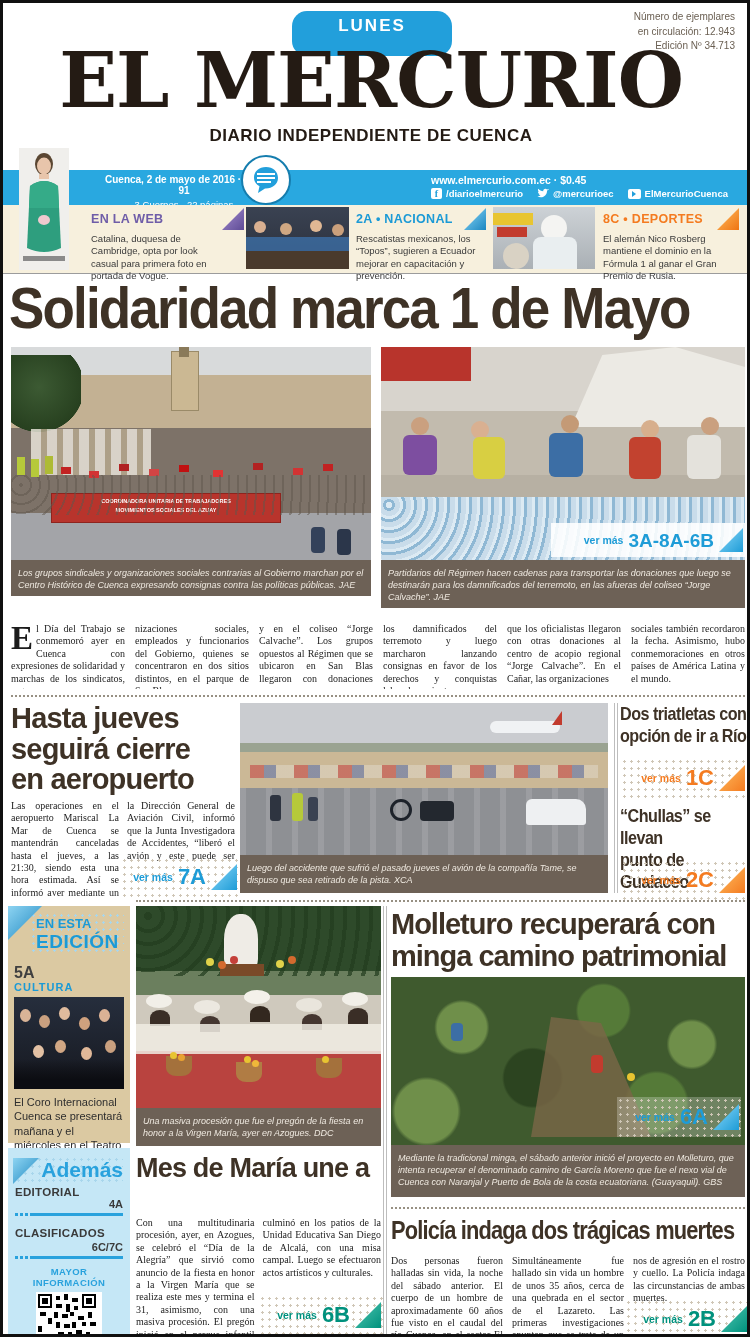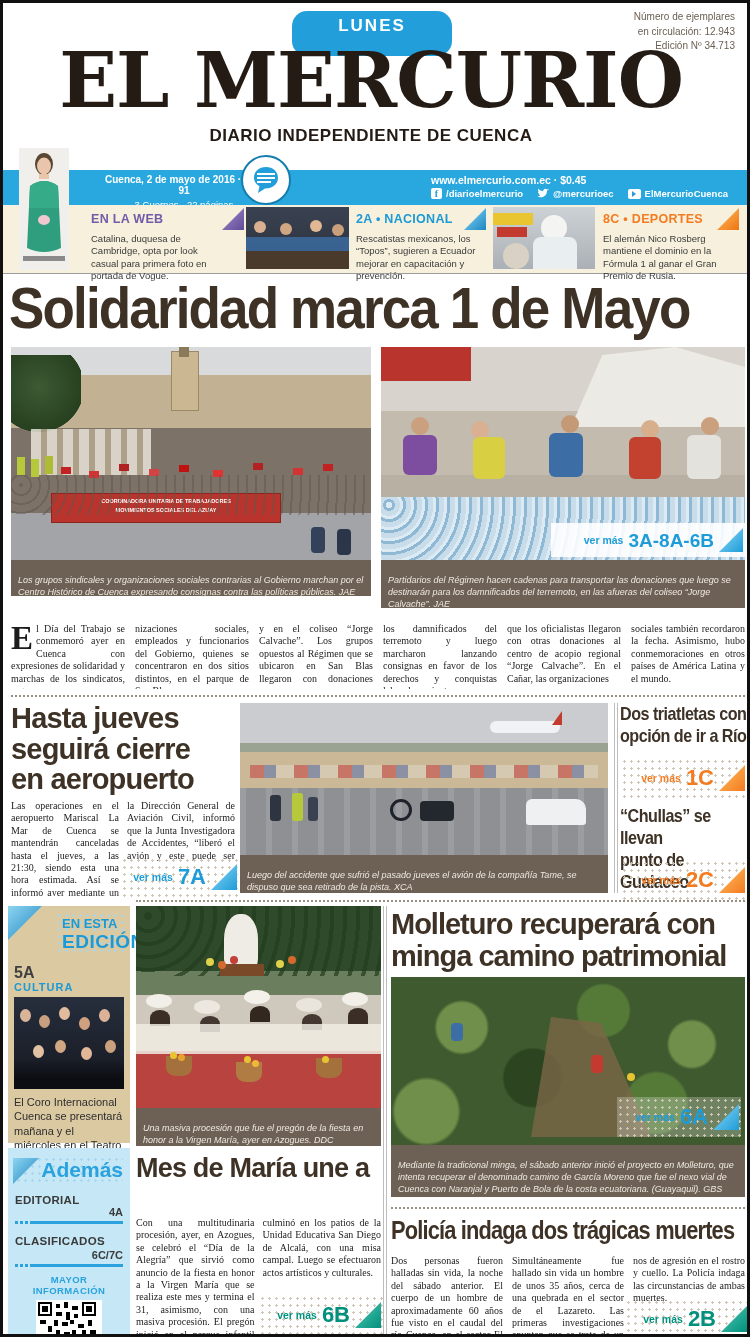--- a/index.html
+++ b/index.html
@@ -4,21 +4,21 @@
 <style>
   html,body{margin:0;padding:0;background:#3c3c3c;}
   .page{position:relative;width:750px;height:1337px;margin:0 auto;background:#fff;
         border:3px solid #101010;box-sizing:border-box;overflow:hidden;
         font-family:"Liberation Sans",sans-serif;color:#1d1d1d;}
   .abs{position:absolute;}
   .h{font-weight:700;color:#3e3226;}
   .bodytext{font-family:"Liberation Serif",serif;font-size:10px;line-height:1.24;
             text-align:justify;margin:0;color:#1c1c1c;overflow:hidden;}
   .capbar{background:#6d6156;color:#efe9e0;font-style:italic;font-size:9px;line-height:1.32;
-          padding:15px 7px;box-sizing:border-box;}
+          padding:8px 7px;box-sizing:border-box;}
   .photo{position:absolute;overflow:hidden;background:#999;}
   .kick{font-weight:700;font-size:12.5px;letter-spacing:.3px;}
   .tez{font-size:9.5px;line-height:1.3;color:#3a3a3a;}
   .fold-tri{position:absolute;width:22px;height:22px;clip-path:polygon(0 100%,100% 0,100% 100%);}
   .dots{background-image:radial-gradient(#cfc6b6 1px,transparent 1.3px);background-size:7px 7px;}
   .dotsb{background-image:radial-gradient(#a8d6ec 1px,transparent 1.3px);background-size:7px 7px;}
   .vermas{position:absolute;display:flex;align-items:center;justify-content:flex-end;gap:5px;padding:3px 2px;}
   .vm-label{font-weight:700;font-size:10.5px;color:var(--c);}
   .vm-page{font-weight:700;font-size:22px;color:var(--c);line-height:1;}
   .vm-tri{width:26px;height:26px;clip-path:polygon(0 100%,100% 0,100% 100%);
@@ -255,42 +255,42 @@
     <span class="vm-label">ver más</span>
     <span class="vm-page">2C</span>
     <span class="vm-tri"></span>
   </div>
 
   <div class="abs dotted" style="left:133px;top:897px;width:609px;"></div>
 
   <div class="abs" style="left:5px;top:903px;width:122px;height:237px;background:#dbc9a2;box-sizing:border-box;padding:6px;">
     <div class="abs" style="left:0;top:0;width:34px;height:34px;clip-path:polygon(0 0,100% 0,0 100%);
                 background:linear-gradient(135deg,#8ed4f2,#1b86c0);"></div>
-    <div class="dotsb" style="margin-left:42px;padding:4px 2px 2px 6px;text-align:left;">
+    <div class="dotsb" style="margin-left:16px;padding:4px 2px 2px 6px;text-align:left;">
       <div style="color:#1b9ad6;font-weight:700;font-size:13px;">EN ESTA</div>
       <div style="color:#1b9ad6;font-weight:700;font-size:19px;letter-spacing:.5px;">EDICIÓN</div>
     </div>
     <div style="color:#404040;font-weight:700;font-size:16px;margin-top:10px;line-height:1;">5A</div>
     <div style="color:#1b9ad6;font-weight:700;font-size:11px;letter-spacing:1px;">CULTURA</div>
     <div class="photo" style="position:relative;left:0;top:4px;width:110px;height:92px;background:linear-gradient(#262e3d,#16181f);">
       <div class="abs" style="left:6px;top:12px;width:11px;height:13px;border-radius:50%;background:#d9b497;
            box-shadow:19px 6px 0 #c9a07f,39px -2px 0 #e0bb9d,59px 8px 0 #cfa17e,79px 0 0 #dbb295,
                       13px 36px 0 #e3c1a4,35px 31px 0 #d1a784,61px 38px 0 #e0b898,85px 31px 0 #caa07f;"></div>
       <div class="abs" style="left:0;bottom:0;width:110px;height:30px;background:linear-gradient(transparent,#0c0d12 70%);"></div>
     </div>
     <div style="font-size:11px;line-height:1.3;color:#2e2e2e;margin-top:10px;">El Coro Internacional Cuenca se presentará mañana y el miércoles en el Teatro Sucre.</div>
   </div>
 
   <div class="abs" style="left:5px;top:1145px;width:122px;height:187px;background:#c5e7f6;box-sizing:border-box;padding:8px 7px;">
     <div style="position:relative;">
       <div style="position:absolute;left:-2px;top:2px;width:26px;height:26px;clip-path:polygon(0 0,100% 0,0 100%);
                   background:linear-gradient(135deg,#8ed4f2,#1b86c0);"></div>
       <div class="dotsb" style="color:#29a2dd;font-weight:700;font-size:21px;text-align:right;padding:2px 0 4px 0;">Además</div>
     </div>
-    <div style="display:flex;justify-content:space-between;margin-top:8px;">
+    <div style="display:flex;justify-content:space-between;">
       <span style="font-weight:700;font-size:11.5px;color:#3a3a3a;letter-spacing:.3px;">EDITORIAL</span>
     </div>
     <div style="text-align:right;font-weight:700;font-size:11px;color:#3a3a3a;">4A</div>
     <div class="rule">
         <i></i>
         <i></i>
         <i></i>
         <b></b>
       </div>
     <div>

